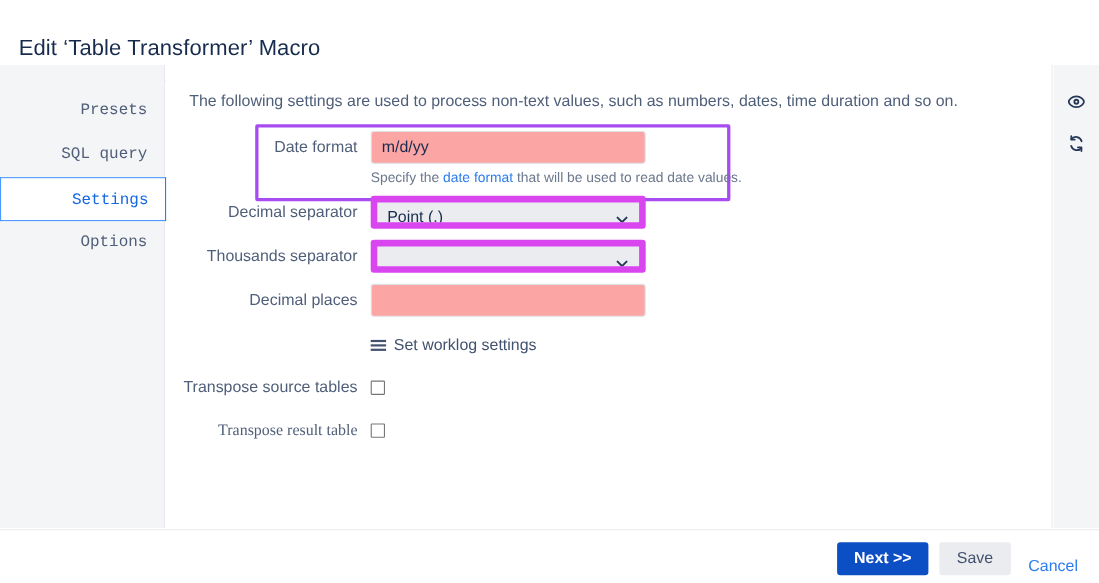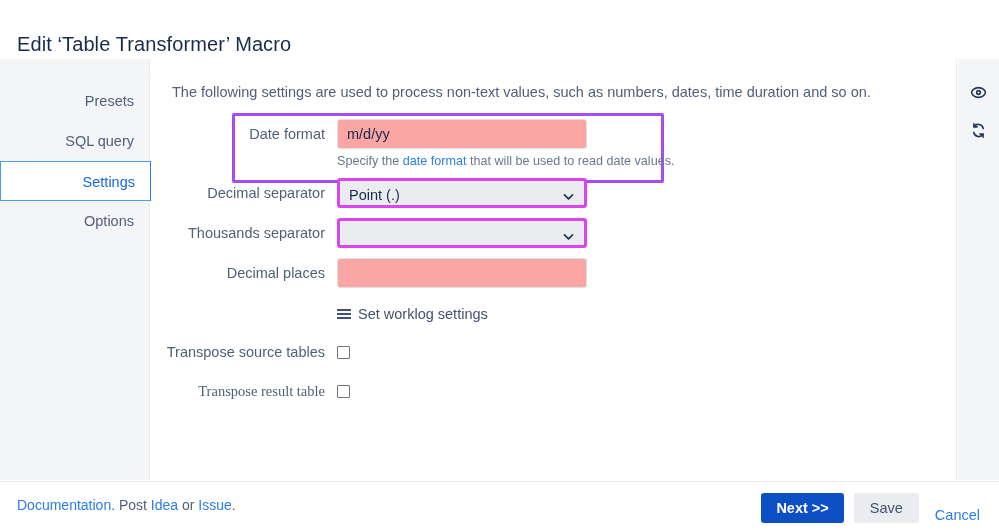--- a/index.html
+++ b/index.html
@@ -25,20 +25,21 @@
     position: absolute; left: 17px; top: 17px;
     font-size: 20px; font-weight: 400; color: #172b4d;
     letter-spacing: .1px; white-space: nowrap;
   }
 
   
   .sidebar {
     position: absolute; left: 0; top: 59px; width: 150px; height: 421px;
     background: #f4f5f7;
     border-right: 1px solid #e9ebee;
+    font-family: Liberation Mono, monospace;
   }
   .nav-item {
     position: relative;
     height: 40px; line-height: 40px;
     text-align: right;
     padding-right: 15px;
     font-size: 14.5px;
     color: #505f79;
     white-space: nowrap;
     cursor: pointer;
@@ -98,21 +99,21 @@
     background: #fca5a5;
     padding: 0 9px;
     font-family: "Liberation Sans", sans-serif;
     font-size: 14.5px;
     color: #172b4d;
     outline: none;
   }
   .sel {
     position: relative;
     width: 250px; height: 30px;
-    border: 3px solid #d946ef;
+    border: 6px solid #d946ef;
     border-radius: 3px;
     background: #ebecf0;
     font-size: 14.5px;
     color: #172b4d;
     line-height: 29px;
     padding: 0 30px 12px 9px;
     cursor: pointer;
     white-space: nowrap; overflow: hidden;
   }
   .sel .chev {
@@ -316,21 +317,20 @@
       <svg width="17" height="17" viewBox="0 0 20 20">
         <path d="M15.6 7.6 A6.2 6.2 0 0 0 4.6 5.4" fill="none" stroke="#253858" stroke-width="1.9" stroke-linecap="round"></path>
         <path d="M4.4 12.4 A6.2 6.2 0 0 0 15.4 14.6" fill="none" stroke="#253858" stroke-width="1.9" stroke-linecap="round"></path>
         <path d="M4.6 2.0 L4.6 5.8 L8.3 5.8" fill="none" stroke="#253858" stroke-width="1.9" stroke-linecap="round" stroke-linejoin="round"></path>
         <path d="M15.4 18.0 L15.4 14.2 L11.7 14.2" fill="none" stroke="#253858" stroke-width="1.9" stroke-linecap="round" stroke-linejoin="round"></path>
       </svg>
     </div>
   </div>
 
   <div class="footer">
-    <div class="footer-links"><a href="#">Documentation</a><span>. Post </span><a href="#">Idea</a><span> or </span><a href="#">Issue</a><span>.</span></div>
 
     <div class="footer-actions">
       <button class="btn-primary">Next &gt;&gt;</button>
       <button class="btn-std">Save</button>
       <button class="btn-link">Cancel</button>
     </div>
   </div>
 
 </div>
 

